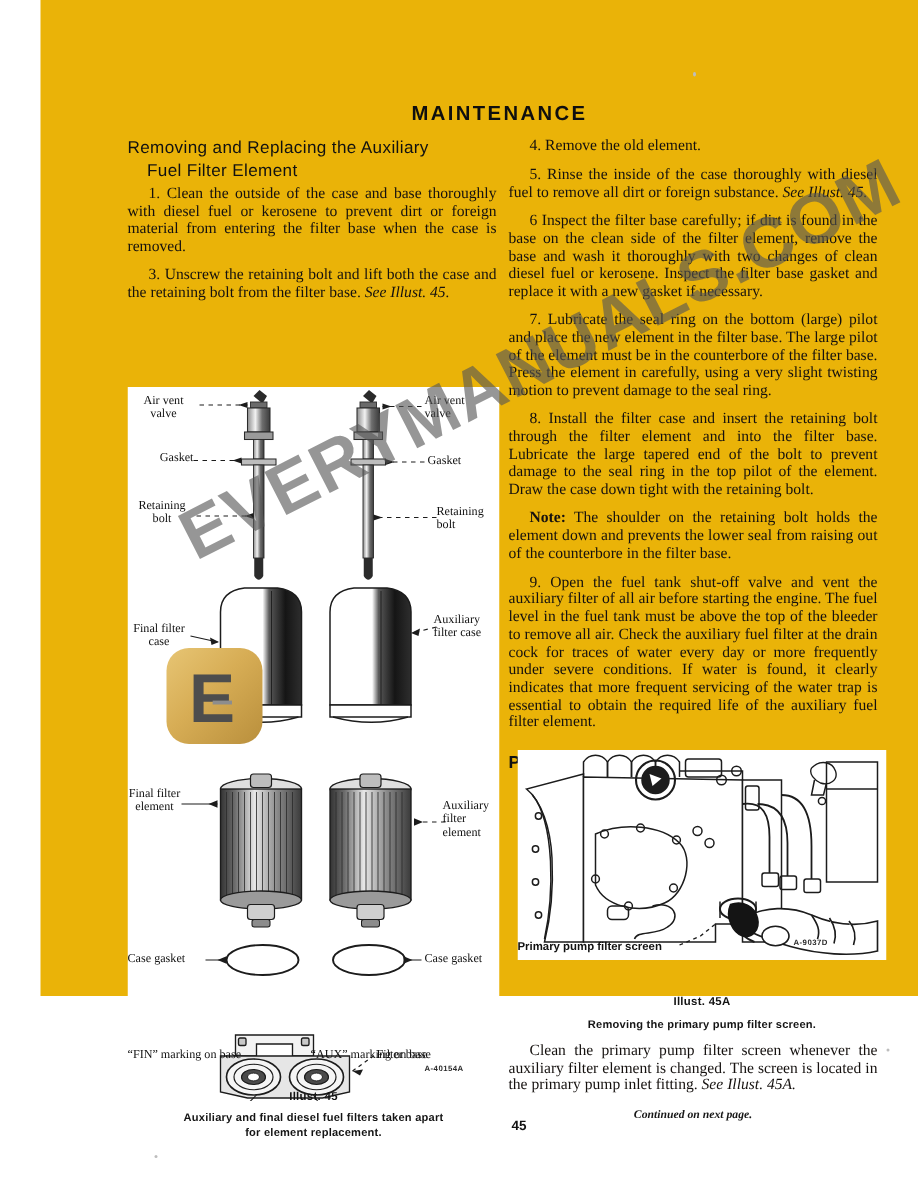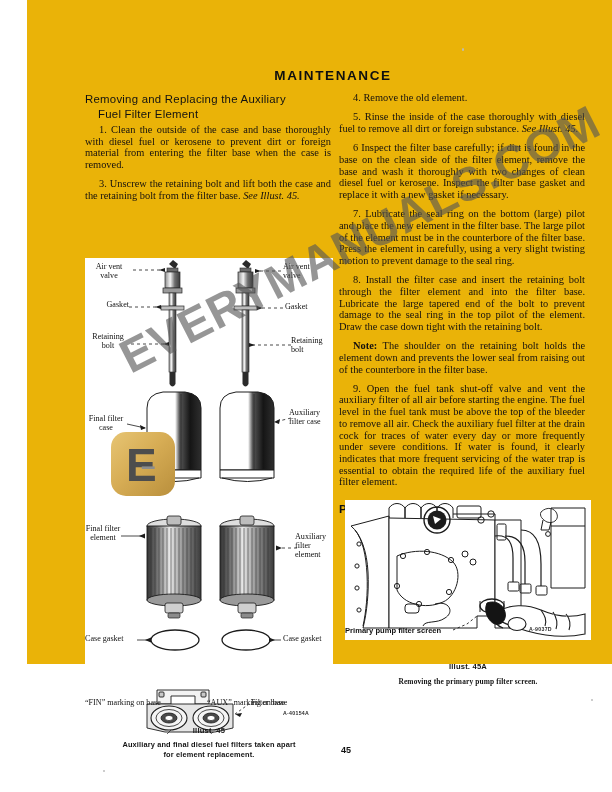--- a/index.html
+++ b/index.html
@@ -278,23 +278,27 @@
 
       <path d="M142 103 C150 100 158 104 160 112 C162 120 156 126 150 124 C144 122 138 112 142 103 Z" fill="#141414" stroke="#141414"></path>
 
       <path d="M108 130 L122 124 L132 116" stroke="#1c1c1c" stroke-width=".9" fill="none" stroke-dasharray="2.5,2.5"></path>
     </svg>
 
     <div class="dlabel" style="left:0px; top:126px; font-weight:bold; font-size:7.6px; font-family:'Liberation Sans', sans-serif;">Primary pump filter screen</div>
     <div class="artcode" style="left:184px; top:126px;">A-9037D</div>
 
     <div class="fig-num" style="margin-top:18px;">Illust. 45A</div>
-    <div class="fig-cap" style="margin-top:6px;font-family:Liberation Serif, serif;">Removing the primary pump filter screen.</div>
-  </div>
-
+    <div class="fig-cap" style="margin-top:6px;">Removing the primary pump filter screen.</div>
+  </div>
+
+  <div style="position:absolute; left:312px; top:695px; width:246px;">
+    <p class="body">Clean the primary pump filter screen whenever the auxiliary filter element is changed. The screen is located in the primary pump inlet fitting. <span class="ital">See <span class="ital">Illust. 45A.</span></span></p>
+    <div class="contd">Continued on next page.</div>
+  </div>
 
   <div class="fig" style="left:58px; top:258px; width:248px;">
     <svg width="248" height="430" viewBox="0 0 248 430">
       <rect x="0" y="0" width="248" height="430" fill="#ffffff"></rect>
       <defs>
         <linearGradient id="boltg" x1="0" y1="0" x2="1" y2="0">
           <stop offset="0%" stop-color="#8d8d8d"></stop>
           <stop offset="35%" stop-color="#f2f2f2"></stop>
           <stop offset="65%" stop-color="#6e6e6e"></stop>
           <stop offset="100%" stop-color="#3c3c3c"></stop>

